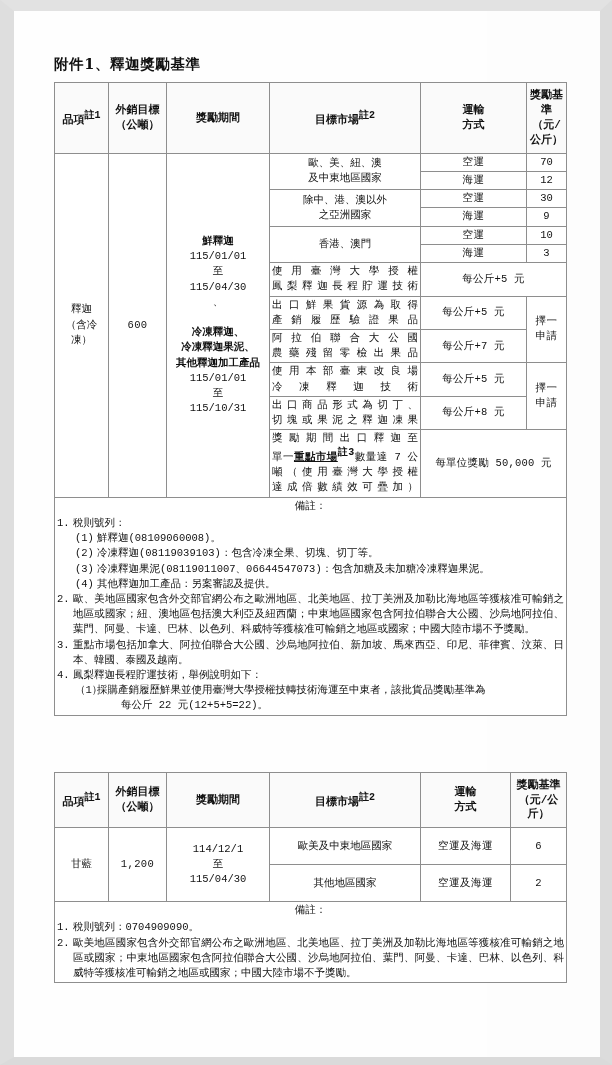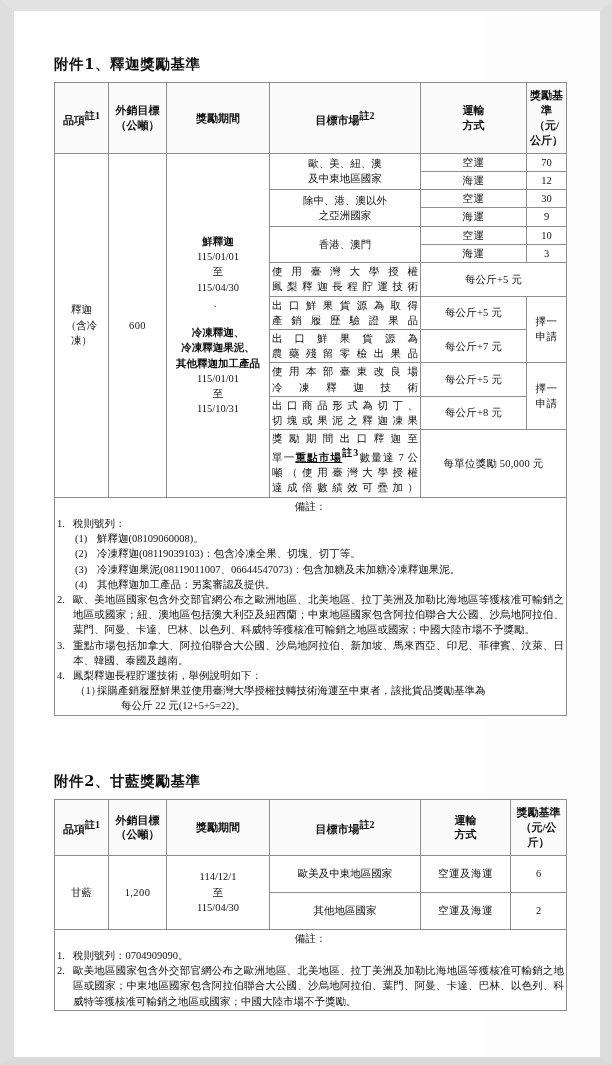--- a/index.html
+++ b/index.html
@@ -65,21 +65,21 @@
     background: #fff;
   }
   table.reward td, table.reward th {
     border: 1px solid #8e8e8e;
     font-size: 10.5px;
     line-height: 1.45;
     text-align: center;
     vertical-align: middle;
     padding: 1px 2px;
     font-weight: normal;
-    font-family: Liberation Serif, serif;
+    font-family: Liberation Mono, monospace;
   }
   table.reward thead th {
     font-weight: bold;
     background: #fafafa;
     font-size: 11px;
     padding: 5px 2px;
     line-height: 1.35;
   }
   sup.note-ref {
     font-size: 10px;
@@ -239,21 +239,21 @@
 
       <tr>
         <td class="market-justify">
           <span>出口鮮果貨源為取得</span><br><span>產銷履歷驗證果品</span>
         </td>
         <td class="amt-cell" colspan="2">每公斤+5 元</td>
         <td class="pick-cell" rowspan="2">擇一<br>申請</td>
       </tr>
       <tr>
         <td class="market-justify">
-          <span>出口鮮果貨源為</span><br><span>農藥殘留零檢出果品</span>
+          <span>阿拉伯聯合大公國</span><br><span>農藥殘留零檢出果品</span>
         </td>
         <td class="amt-cell" colspan="2">每公斤+7 元</td>
       </tr>
 
       <tr>
         <td class="market-justify">
           <span>使用本部臺東改良場</span><br><span>冷凍釋迦技術</span>
         </td>
         <td class="amt-cell" colspan="2">每公斤+5 元</td>
         <td class="pick-cell" rowspan="2">擇一<br>申請</td>
@@ -308,21 +308,20 @@
               </ol>
             </li>
           </ol>
         </td>
       </tr>
     </tbody>
   </table>
 
   <div class="gap-1"></div>
 
-  <h1 class="doc-title second">附件2、甘藍獎勵基準</h1>
 
   <table class="reward">
     <colgroup>
       <col style="width:54px">
       <col style="width:58px">
       <col style="width:103px">
       <col style="width:151px">
       <col style="width:90px">
       <col style="width:56px">
     </colgroup>

